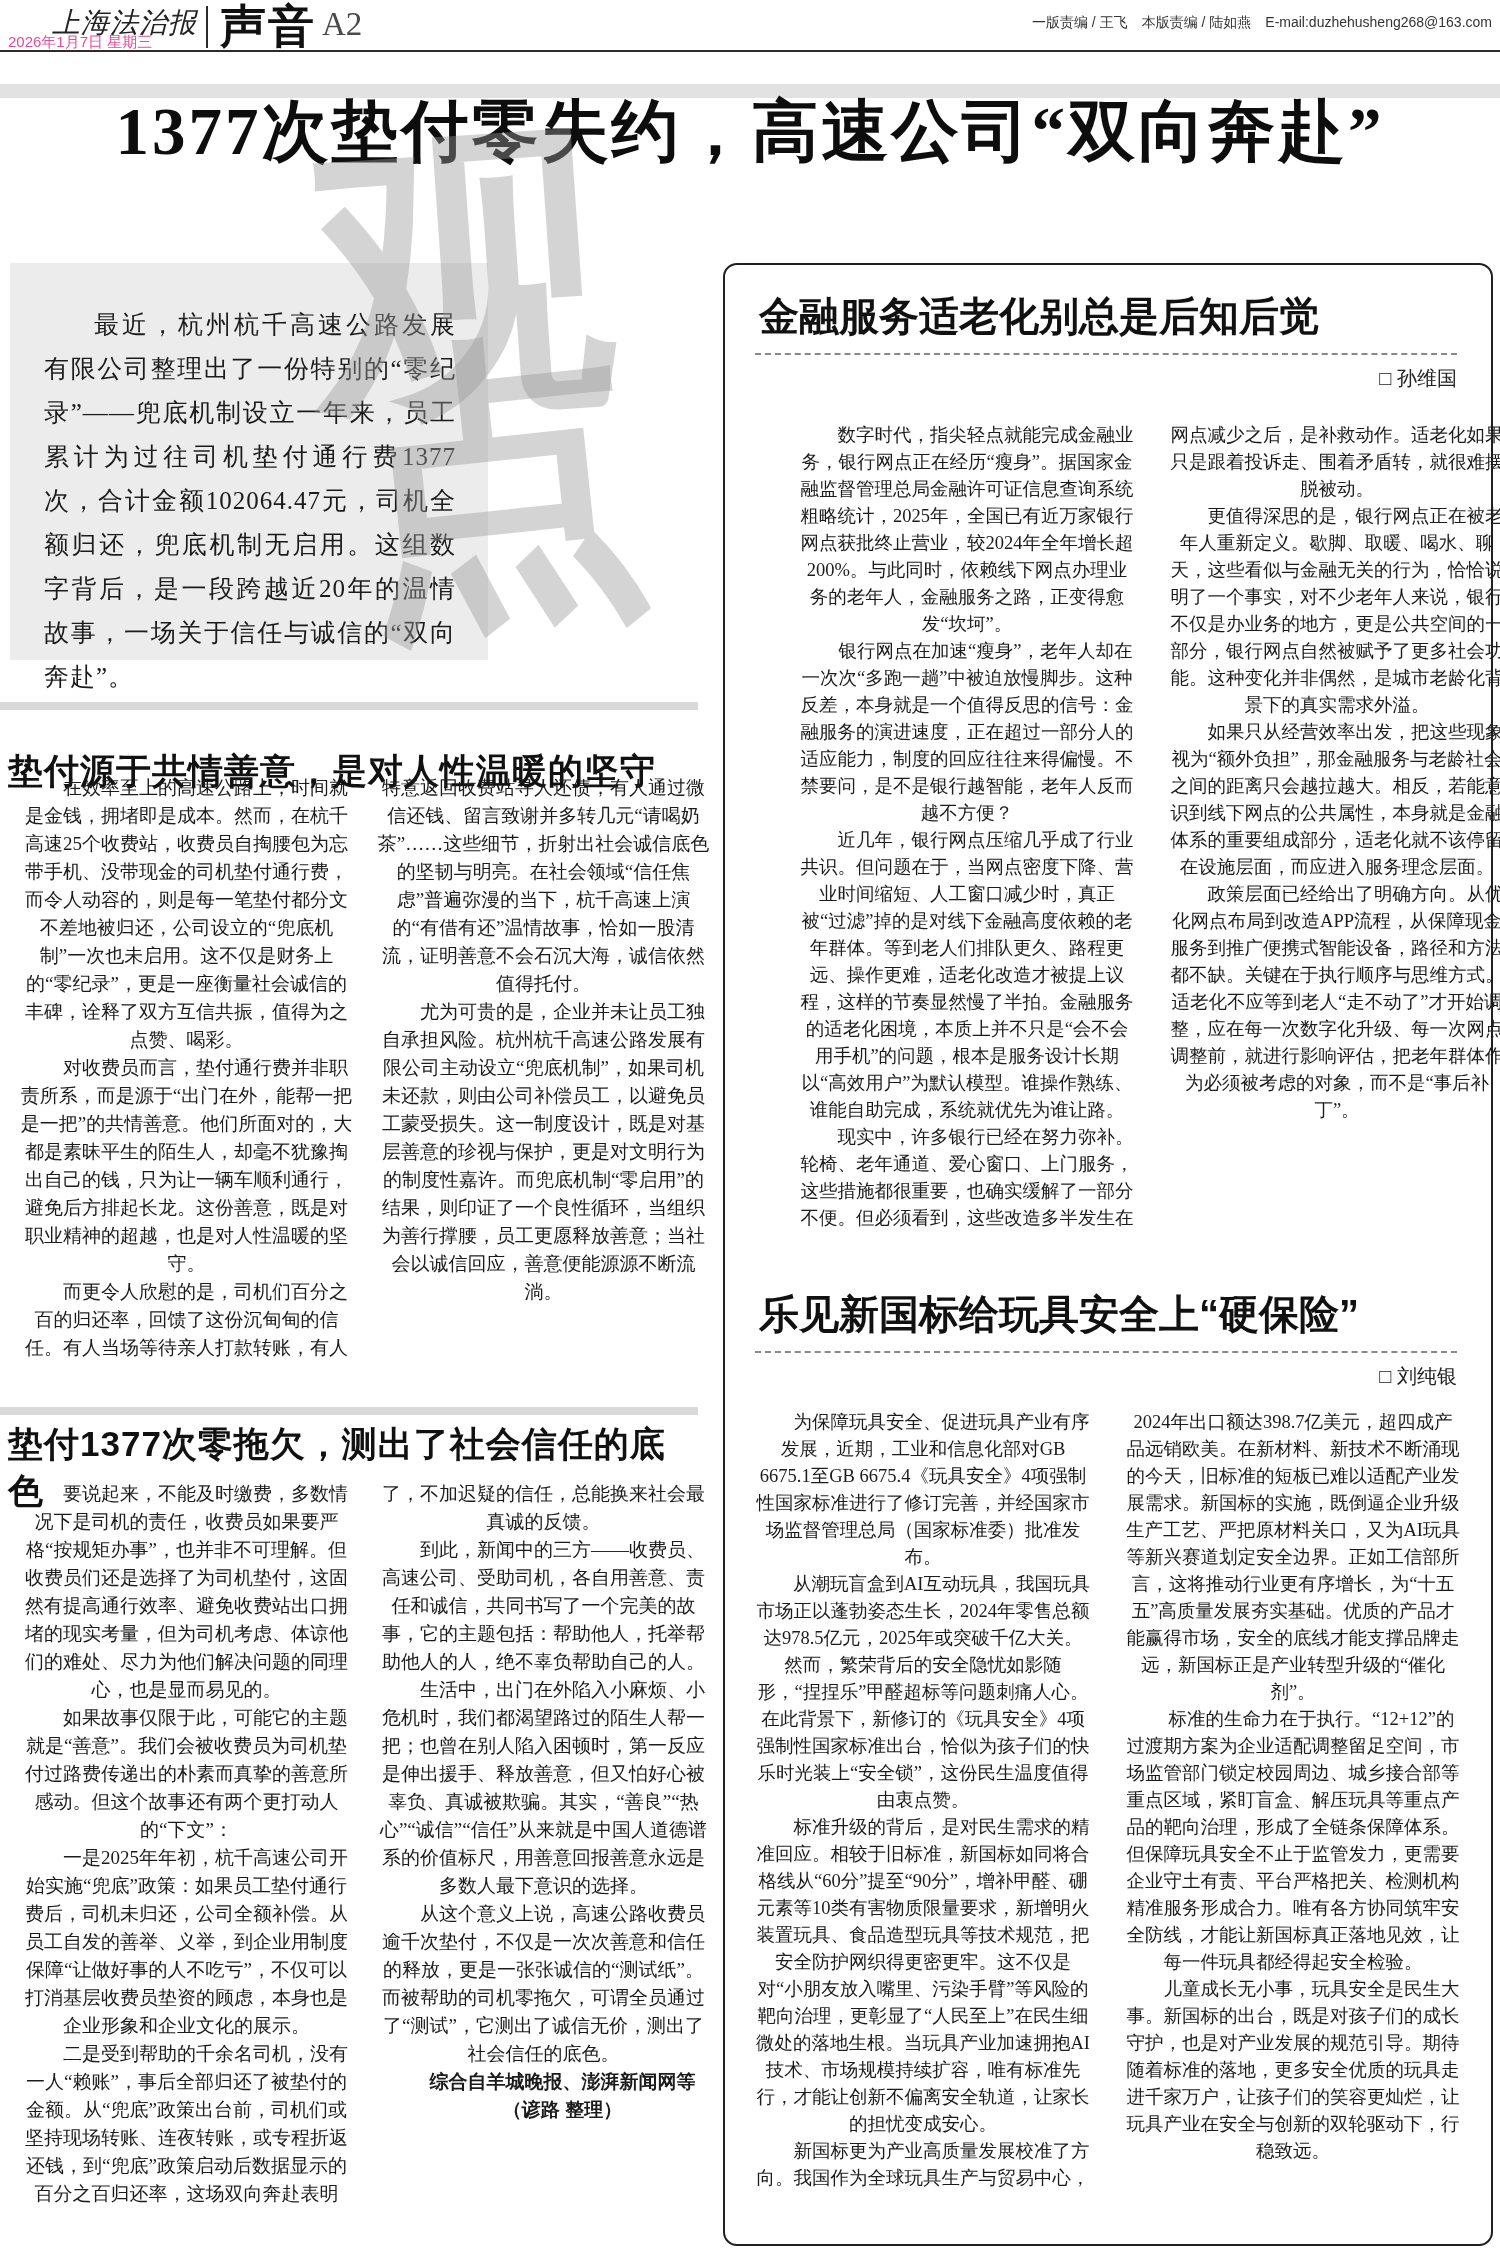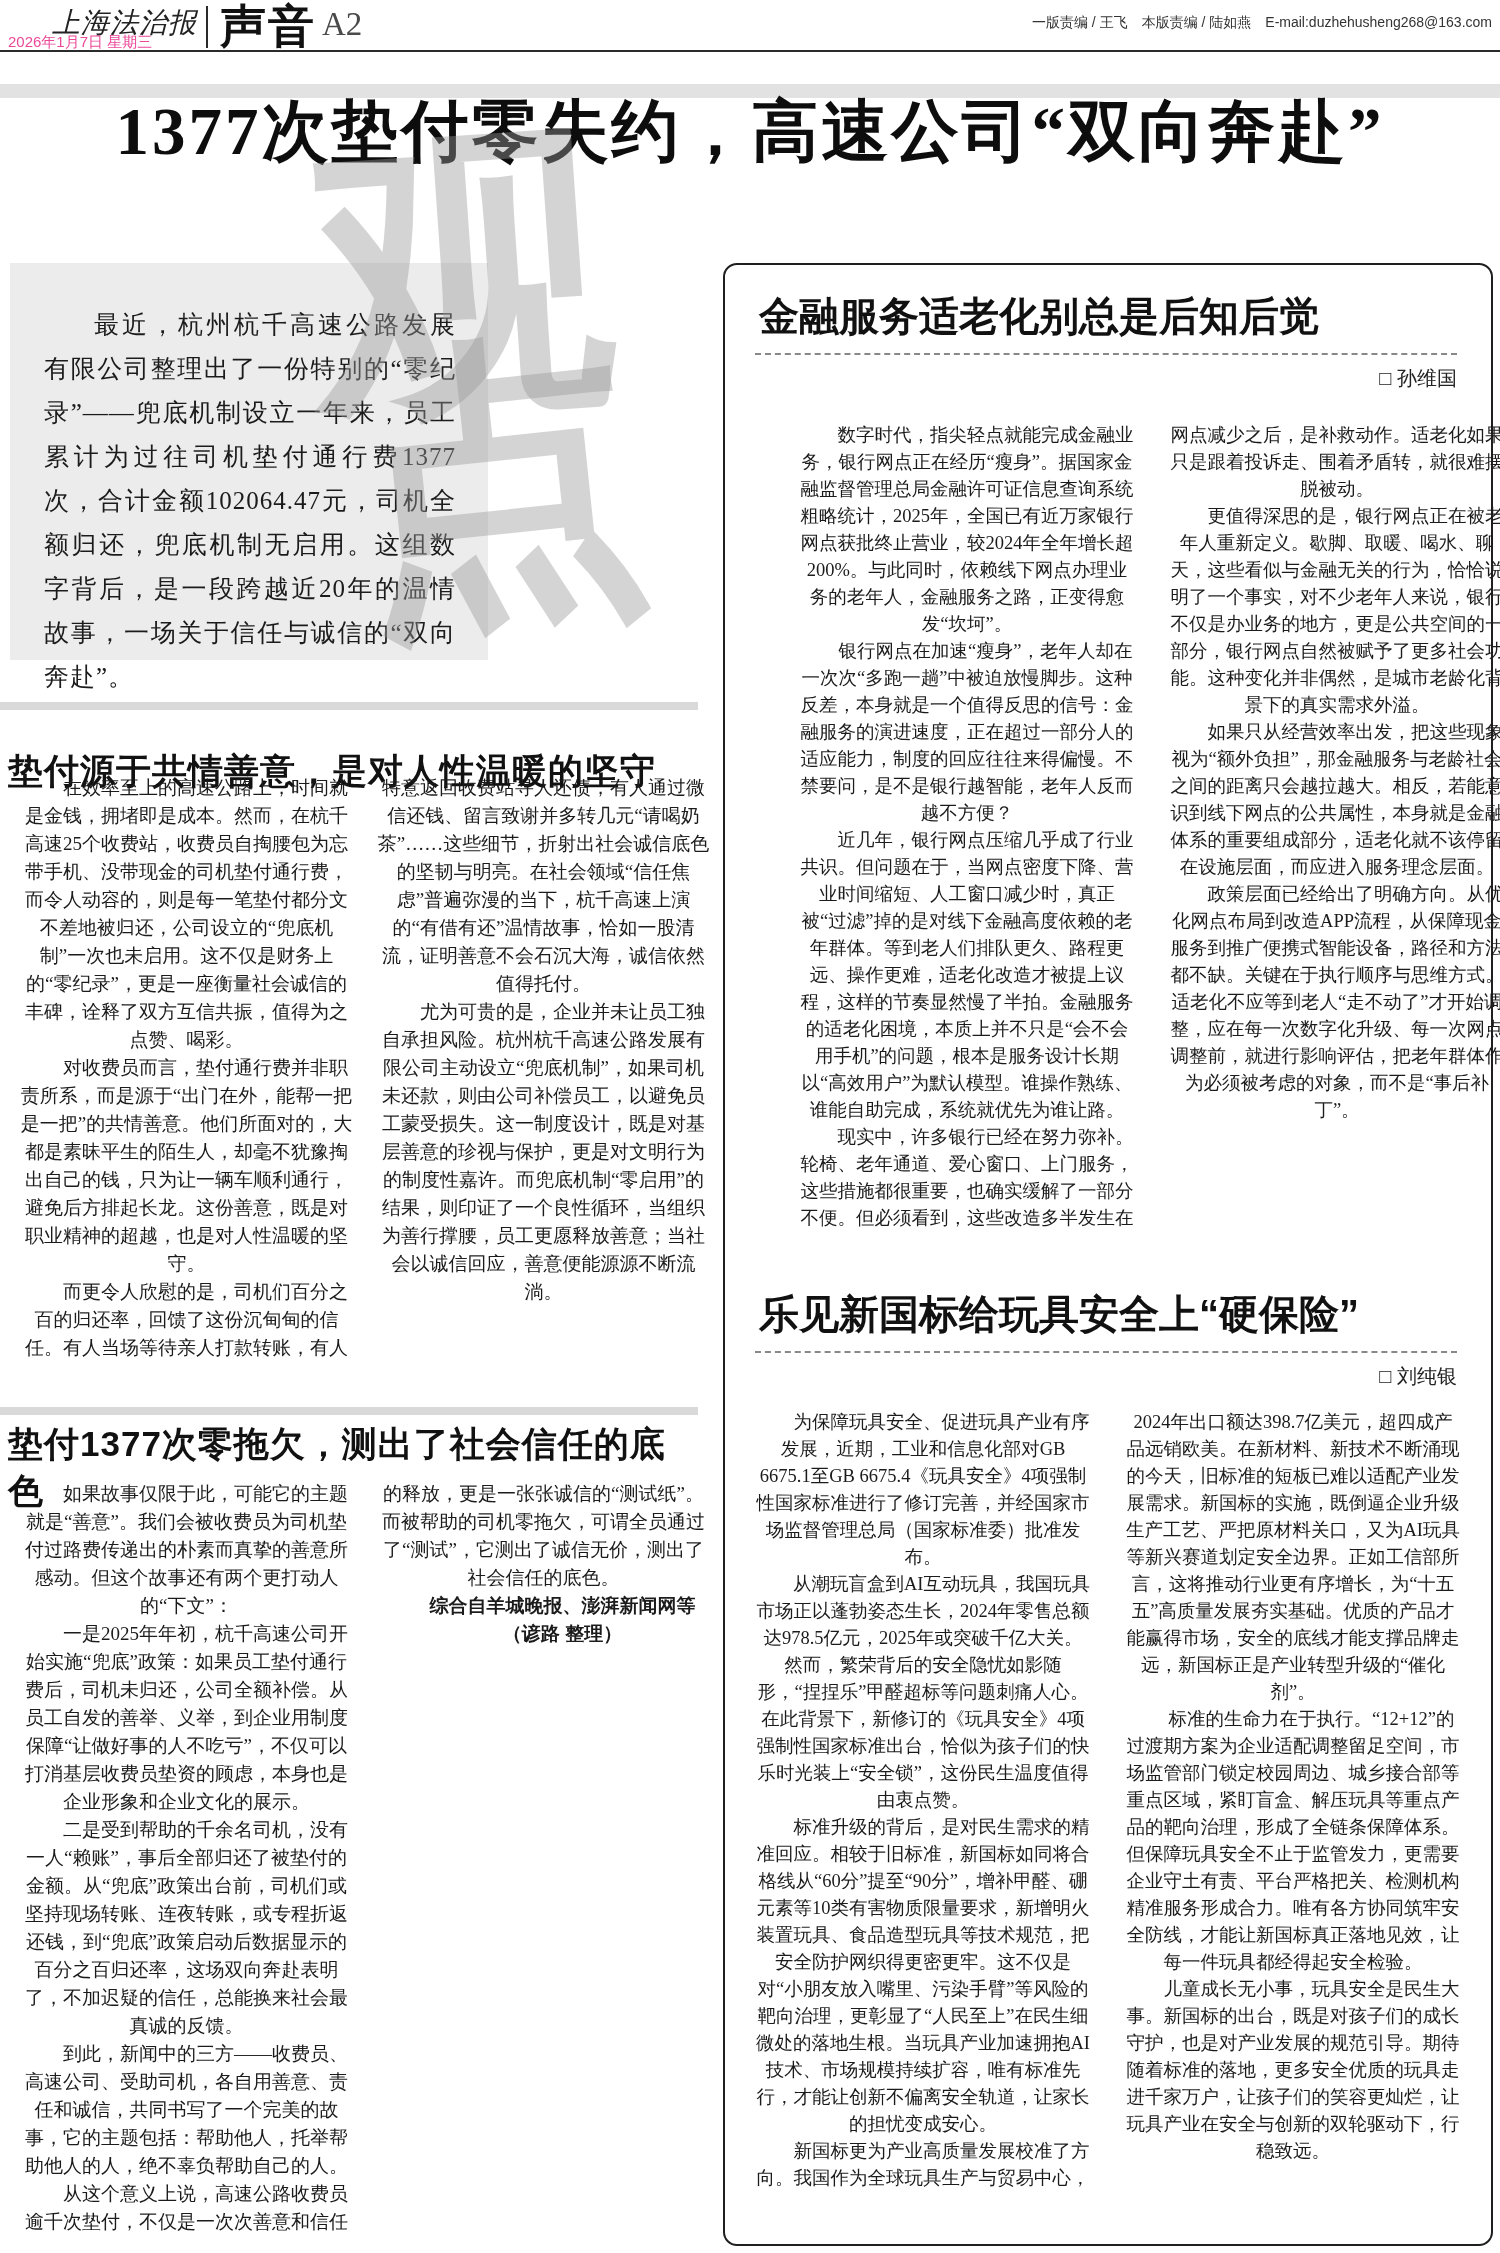--- a/index.html
+++ b/index.html
@@ -92,24 +92,26 @@
   <div class="abs colbody left-body lb1">
     <p>在效率至上的高速公路上，时间就是金钱，拥堵即是成本。然而，在杭千高速25个收费站，收费员自掏腰包为忘带手机、没带现金的司机垫付通行费，而令人动容的，则是每一笔垫付都分文不差地被归还，公司设立的“兜底机制”一次也未启用。这不仅是财务上的“零纪录”，更是一座衡量社会诚信的丰碑，诠释了双方互信共振，值得为之点赞、喝彩。</p>
     <p>对收费员而言，垫付通行费并非职责所系，而是源于“出门在外，能帮一把是一把”的共情善意。他们所面对的，大都是素昧平生的陌生人，却毫不犹豫掏出自己的钱，只为让一辆车顺利通行，避免后方排起长龙。这份善意，既是对职业精神的超越，也是对人性温暖的坚守。</p>
     <p>而更令人欣慰的是，司机们百分之百的归还率，回馈了这份沉甸甸的信任。有人当场等待亲人打款转账，有人特意返回收费站寻人还债，有人通过微信还钱、留言致谢并多转几元“请喝奶茶”……这些细节，折射出社会诚信底色的坚韧与明亮。在社会领域“信任焦虑”普遍弥漫的当下，杭千高速上演的“有借有还”温情故事，恰如一股清流，证明善意不会石沉大海，诚信依然值得托付。</p>
     <p>尤为可贵的是，企业并未让员工独自承担风险。杭州杭千高速公路发展有限公司主动设立“兜底机制”，如果司机未还款，则由公司补偿员工，以避免员工蒙受损失。这一制度设计，既是对基层善意的珍视与保护，更是对文明行为的制度性嘉许。而兜底机制“零启用”的结果，则印证了一个良性循环，当组织为善行撑腰，员工更愿释放善意；当社会以诚信回应，善意便能源源不断流淌。</p>
   </div>
 
   <div class="abs sec-band band2"></div>
   <div class="abs left-heading lh2">垫付1377次零拖欠，测出了社会信任的底色</div>
   <div class="abs colbody left-body lb2">
+    <p>要说起来，不能及时缴费，多数情况下是司机的责任，收费员如果要严格“按规矩办事”，也并非不可理解。但收费员们还是选择了为司机垫付，这固然有提高通行效率、避免收费站出口拥堵的现实考量，但为司机考虑、体谅他们的难处、尽力为他们解决问题的同理心，也是显而易见的。</p>
     <p>如果故事仅限于此，可能它的主题就是“善意”。我们会被收费员为司机垫付过路费传递出的朴素而真挚的善意所感动。但这个故事还有两个更打动人的“下文”：</p>
     <p>一是2025年年初，杭千高速公司开始实施“兜底”政策：如果员工垫付通行费后，司机未归还，公司全额补偿。从员工自发的善举、义举，到企业用制度保障“让做好事的人不吃亏”，不仅可以打消基层收费员垫资的顾虑，本身也是企业形象和企业文化的展示。</p>
     <p>二是受到帮助的千余名司机，没有一人“赖账”，事后全部归还了被垫付的金额。从“兜底”政策出台前，司机们或坚持现场转账、连夜转账，或专程折返还钱，到“兜底”政策启动后数据显示的百分之百归还率，这场双向奔赴表明了，不加迟疑的信任，总能换来社会最真诚的反馈。</p>
     <p>到此，新闻中的三方——收费员、高速公司、受助司机，各自用善意、责任和诚信，共同书写了一个完美的故事，它的主题包括：帮助他人，托举帮助他人的人，绝不辜负帮助自己的人。</p>
+    <p>生活中，出门在外陷入小麻烦、小危机时，我们都渴望路过的陌生人帮一把；也曾在别人陷入困顿时，第一反应是伸出援手、释放善意，但又怕好心被辜负、真诚被欺骗。其实，“善良”“热心”“诚信”“信任”从来就是中国人道德谱系的价值标尺，用善意回报善意永远是多数人最下意识的选择。</p>
     <p>从这个意义上说，高速公路收费员逾千次垫付，不仅是一次次善意和信任的释放，更是一张张诚信的“测试纸”。而被帮助的司机零拖欠，可谓全员通过了“测试”，它测出了诚信无价，测出了社会信任的底色。</p>
     <p class="credit">综合自羊城晚报、澎湃新闻网等</p>
     <p class="credit">（谚路 整理）</p>
   </div>
 
   <div class="abs right-box">
 
     <div class="r-title rt1">金融服务适老化别总是后知后觉</div>
     <div class="r-dash rd1"></div>
     <div class="r-byline rb1">□ 孙维国</div>

